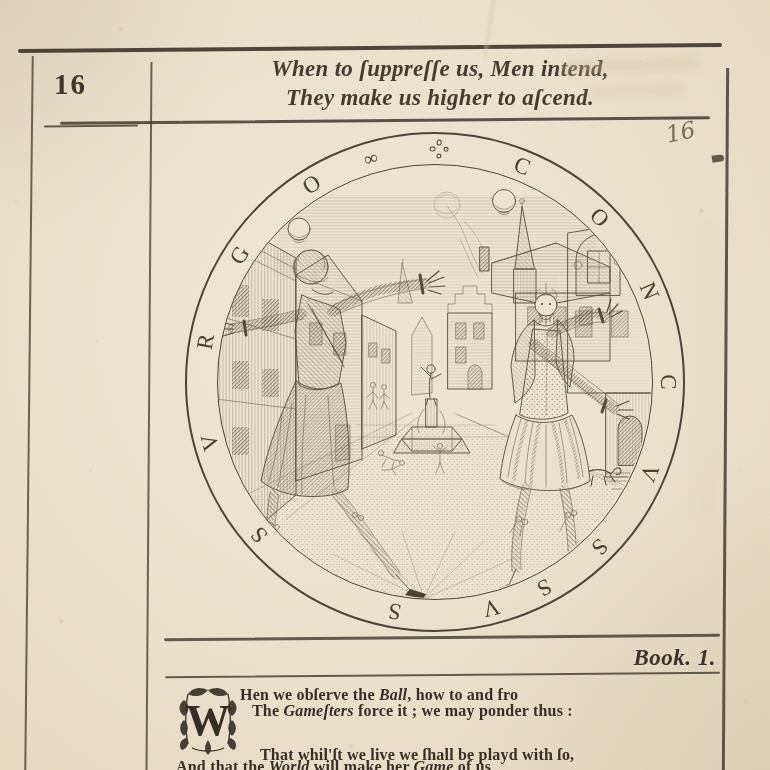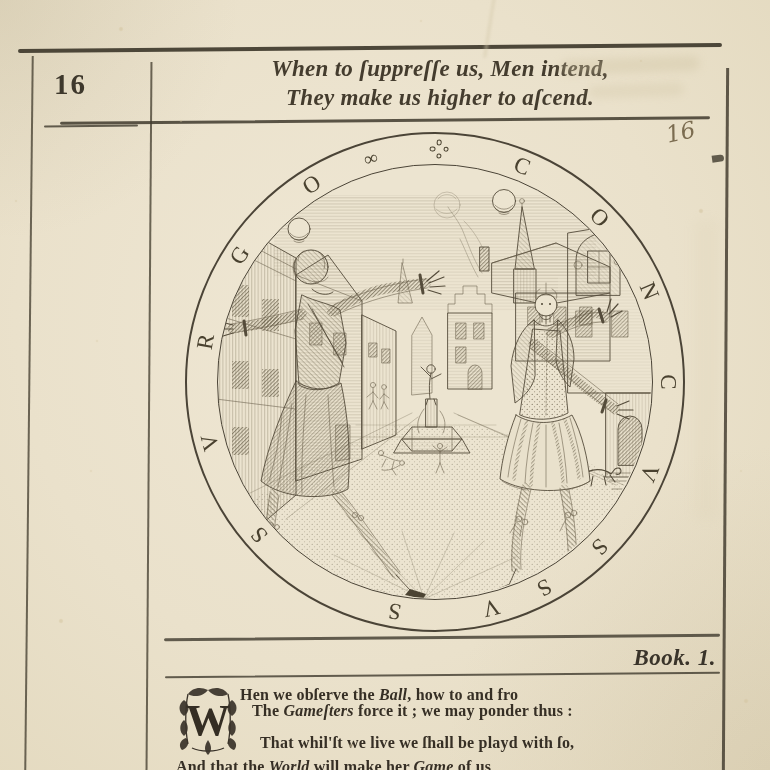--- a/index.html
+++ b/index.html
@@ -57,21 +57,21 @@
   .book{position:absolute;right:4px;top:1px;font-style:italic;font-weight:600;
         font-size:23px;color:#3a342a;letter-spacing:.5px;}
   
   .poem{position:absolute;left:178px;top:682px;width:548px;height:88px;}
   .dropcap{position:absolute;left:0;top:4px;}
   .poem-line{position:absolute;white-space:nowrap;font-size:16px;font-weight:600;
              color:#362f25;letter-spacing:.2px;}
   .poem-line .it{font-style:italic;}
   .ind-0{left:62px;top:4px;}
   .ind-1{left:74px;top:20px;}
-  .ind-2{left:82px;top:52px;}
+  .ind-2{left:82px;top:64px;}
   .ind-3{left:-2px;top:76px;}
   
   .ghost{position:absolute;background:#cfc3a2;pointer-events:none;}
   .ghost-1{left:560px;top:58px;width:140px;height:15px;opacity:.38;filter:blur(4px);
            transform:rotate(-2deg);border-radius:8px;}
   .ghost-2{left:588px;top:84px;width:96px;height:13px;opacity:.3;filter:blur(4px);
            transform:rotate(-2deg);border-radius:7px;}
   .ghost-3{left:694px;top:220px;width:24px;height:300px;opacity:.1;filter:blur(6px);}
   .crease{position:absolute;left:488px;top:-4px;width:3px;height:62px;background:#d5caac;
           opacity:.55;filter:blur(1.5px);transform:rotate(9deg);}

